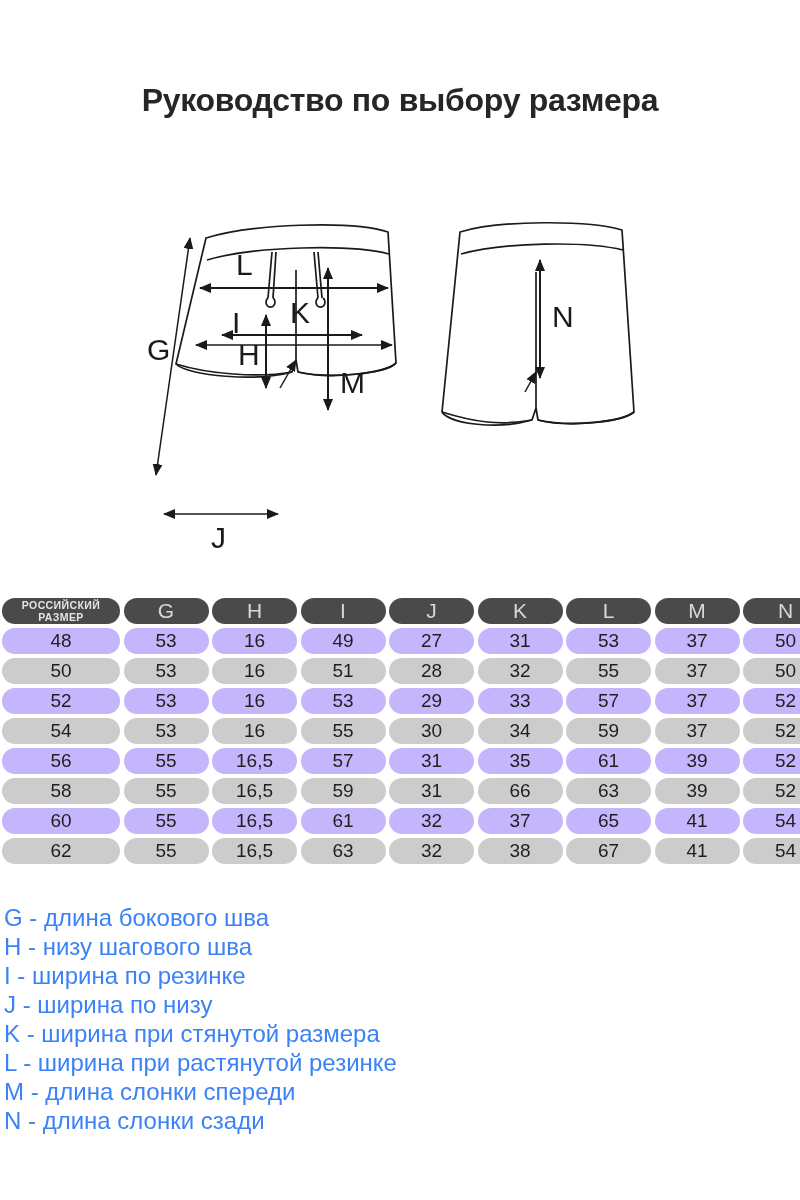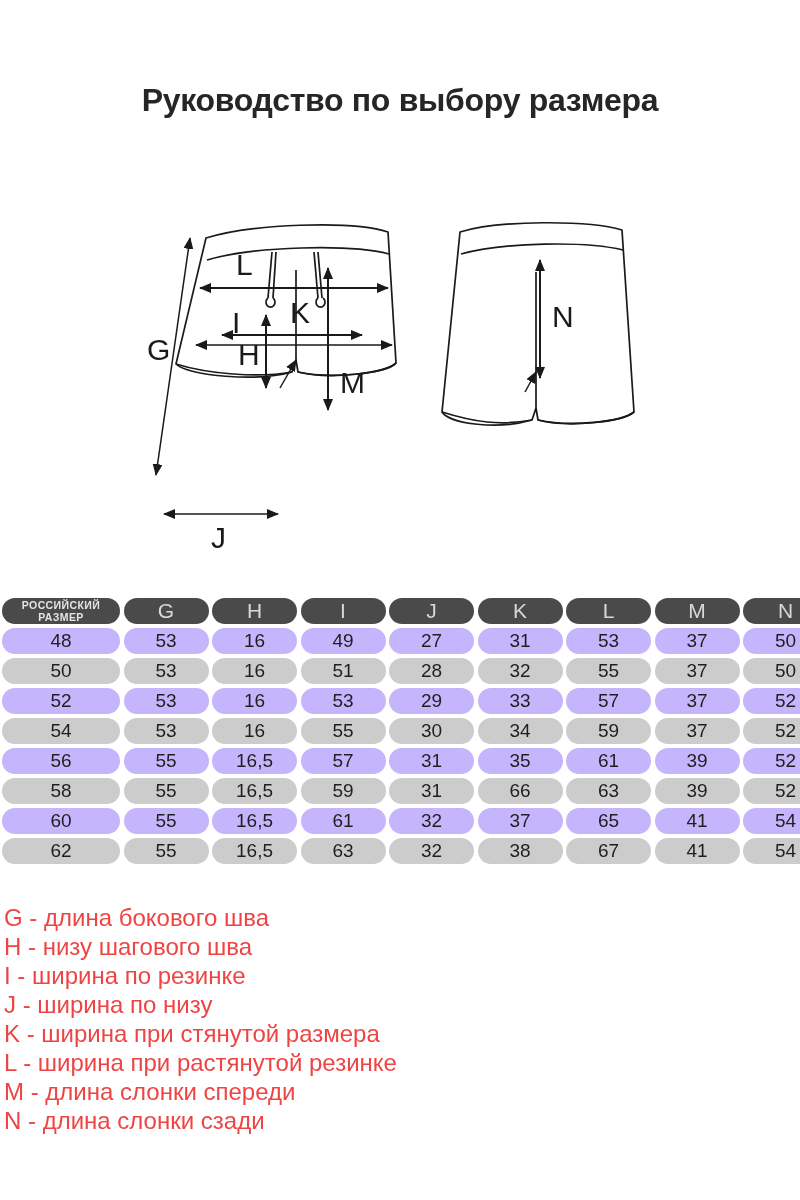--- a/index.html
+++ b/index.html
@@ -86,21 +86,21 @@
   
   #legend {
     position: absolute;
     top: 903px;
     left: 4px;
     width: 600px;
   }
   .legend-line {
     font-size: 24px;
     line-height: 29px;
-    color: #ef4444;
+    color: #3b82f6;
     white-space: nowrap;
   }
 </style>
 </head>
 <body>
 
 <div id="page-title">Руководство по выбору размера</div>
 
 <div id="diagram">
   <svg width="800" height="450" viewBox="0 0 800 450" xmlns="http://www.w3.org/2000/svg">

